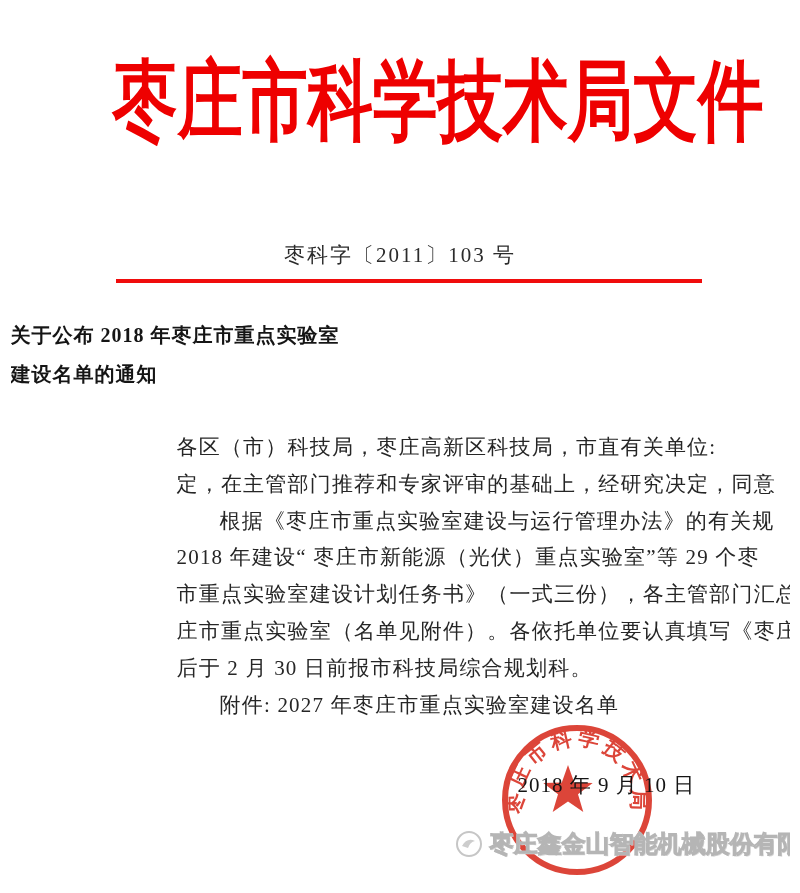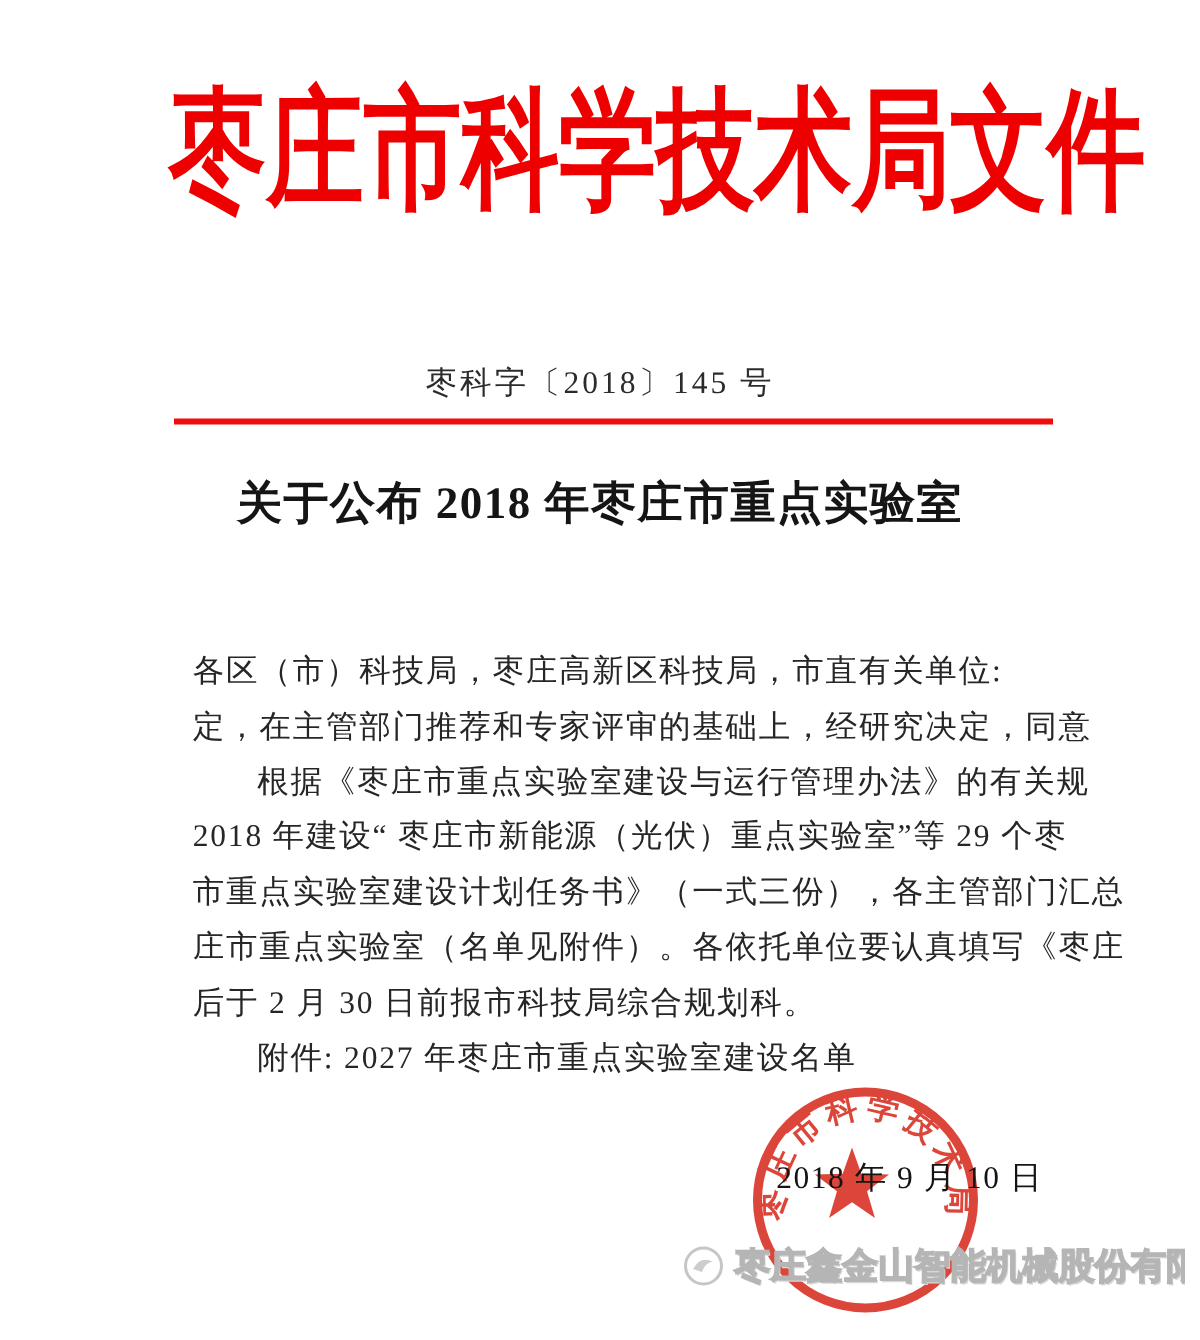--- a/index.html
+++ b/index.html
@@ -48,39 +48,39 @@
     width: 586px;
     height: 4px;
     background: #f00c0c;
   }
   .notice-title {
     position: absolute;
     top: 316px;
     left: 0;
     right: 0;
     margin: 0;
-    text-align: center;
-    font-size: 30px;
+    font-size: 20px;
     line-height: 39px;
     font-weight: bold;
     color: #151515;
     letter-spacing: 1px;
   }
   .body-text {
     position: absolute;
     top: 429px;
     left: 118px;
     width: 578px;
     font-size: 21px;
     line-height: 36.8px;
     color: #262626;
     letter-spacing: 1.2px;
   }
   .body-line {
     white-space: nowrap;
+    margin-left: 48px;
   }
   .body-line.indent {
     padding-left: 43px;
   }
   .seal {
     position: absolute;
     left: 486px;
     top: 720px;
     width: 160px;
     height: 160px;
@@ -122,26 +122,27 @@
     letter-spacing: 0px;
   }
 </style>
 </head>
 <body>
 
 <div class="page">
 
   <div class="red-header">枣庄市科学技术局文件</div>
 
-  <div class="doc-number">枣科字〔2018〕145 号</div>
+  <div class="doc-number">枣科字〔2011〕103 号</div>
 
   <div class="red-rule"></div>
 
   <h1 class="notice-title">
     <span>关于公布 2018 年枣庄市重点实验室</span><br>
+    <span>建设名单的通知</span>
   </h1>
 
   <div class="body-text">
     <div class="body-line">各区（市）科技局，枣庄高新区科技局，市直有关单位:</div>
     <div class="body-line">定，在主管部门推荐和专家评审的基础上，经研究决定，同意</div>
     <div class="body-line indent">根据《枣庄市重点实验室建设与运行管理办法》的有关规</div>
     <div class="body-line">2018 年建设“ 枣庄市新能源（光伏）重点实验室”等 29 个枣</div>
     <div class="body-line">市重点实验室建设计划任务书》（一式三份），各主管部门汇总</div>
     <div class="body-line">庄市重点实验室（名单见附件）。各依托单位要认真填写《枣庄</div>
     <div class="body-line">后于 2 月 30 日前报市科技局综合规划科。</div>

